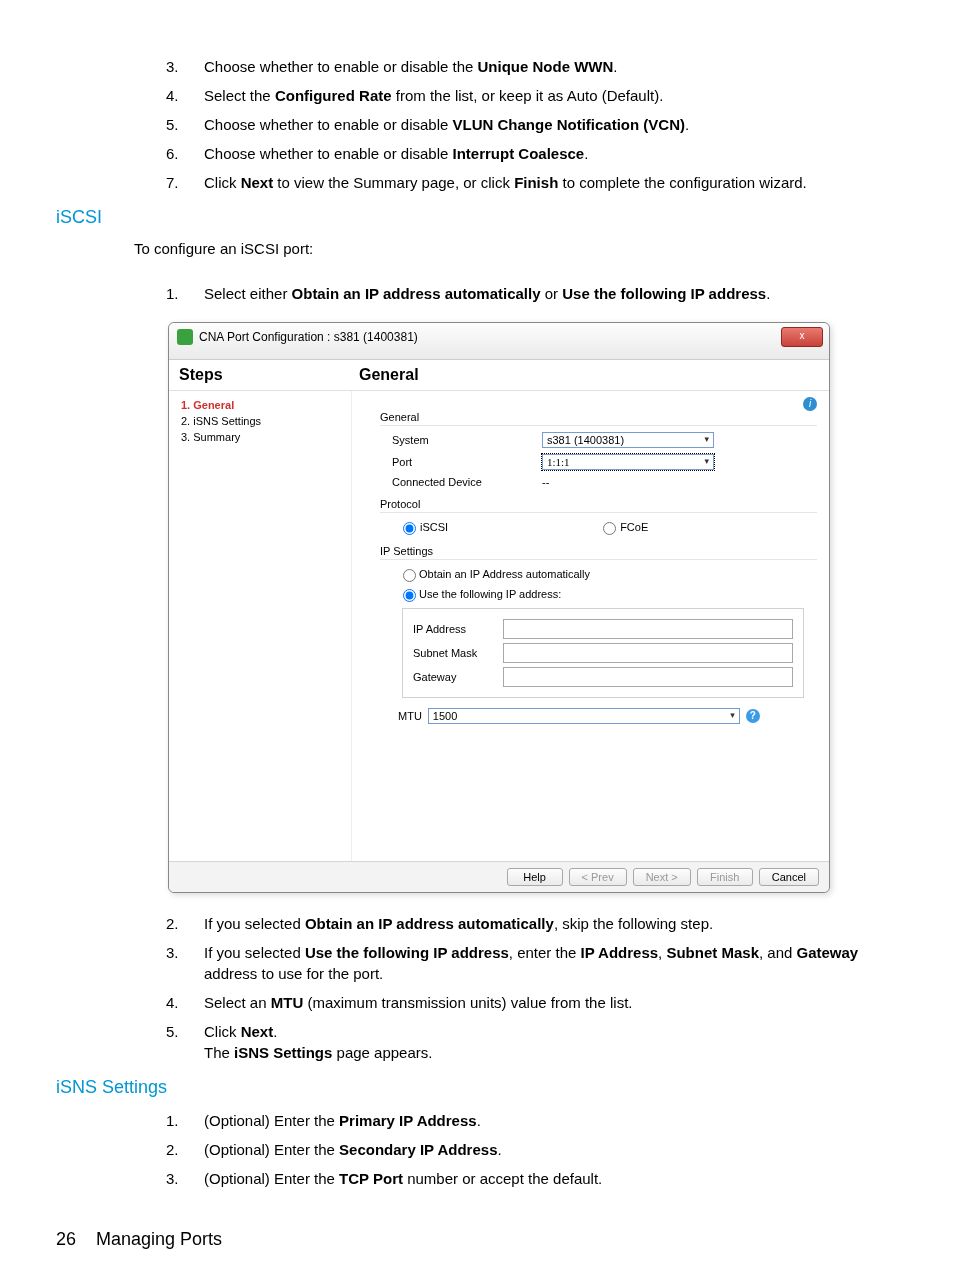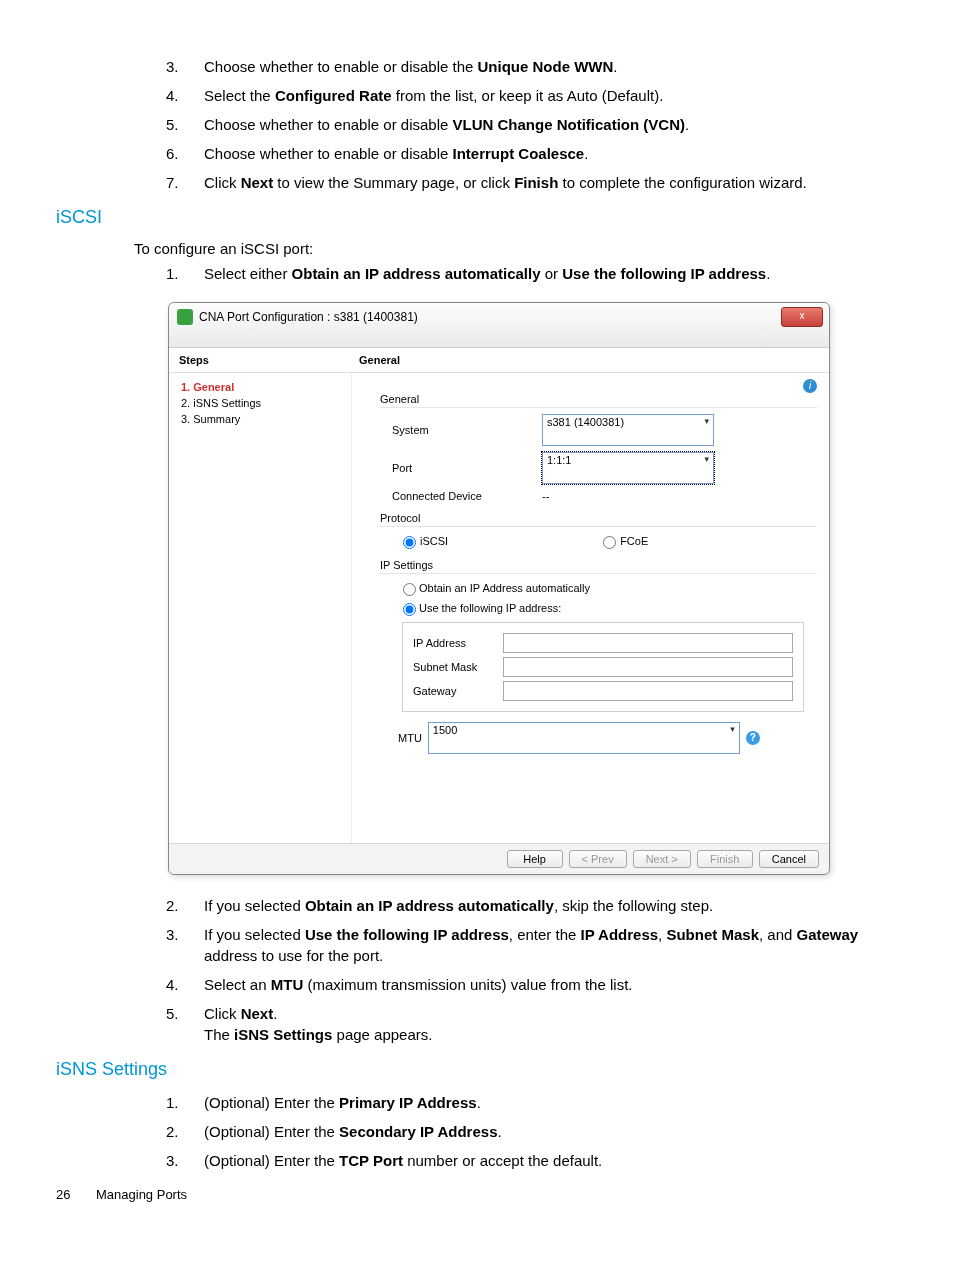--- a/index.html
+++ b/index.html
@@ -29,41 +29,41 @@
   }
   ol.doc-list > li .body {
     flex: 1;
   }
   .section-heading {
     color: #0096d6;
     font-size: 18px;
     margin: 12px 0 12px 0;
   }
   .intro {
-    margin: 0 0 6px 78px;
+    margin: 0 0 26px 78px;
   }
   .b { font-weight: bold; }
 
   
   .dialog {
     width: 660px;
     margin: 18px auto 20px 112px;
     border: 1px solid #888;
     border-radius: 6px;
     background: #fff;
     font-family: "Segoe UI", Tahoma, sans-serif;
     font-size: 11px;
     color: #000;
     box-shadow: 2px 2px 6px rgba(0,0,0,.15);
   }
   .titlebar {
     background: linear-gradient(#fdfdfd,#eaeaea);
     border-bottom: 1px solid #ccc;
     border-radius: 6px 6px 0 0;
-    padding: 4px 6px 20px 8px;
+    padding: 4px 6px 12px 8px;
     display: flex;
     align-items: center;
   }
   .titlebar .app-icon {
     width: 16px; height: 16px; margin-right: 6px;
     background: #39a23e; border-radius: 3px;
     display: inline-block;
   }
   .titlebar .title-text { flex: 1; font-size: 12px; }
   .titlebar .close-btn {
@@ -72,21 +72,21 @@
     border: 1px solid #8a2b24;
     border-radius: 3px;
     width: 40px; height: 18px;
     font-size: 10px; line-height: 16px;
     text-align: center;
   }
   .dlg-headers {
     display: flex;
     border-bottom: 1px solid #e0e0e0;
     font-weight: bold;
-    font-size: 11px;
+    font-size: 16px;
   }
   .dlg-headers .left { width: 160px; padding: 6px 10px; }
   .dlg-headers .right { flex: 1; padding: 6px 10px; }
   .dlg-body {
     display: flex;
     min-height: 470px;
   }
   .steps-col {
     width: 160px;
     padding: 8px 10px 8px 12px;
@@ -123,27 +123,27 @@
     display: flex;
     align-items: center;
     margin: 6px 0 6px 12px;
     font-size: 11px;
   }
   .row .lbl { width: 150px; }
   .row .val { flex: 1; }
   .dd {
     border: 1px solid #7a9bd0;
     background: #fff;
-    padding: 1px 16px 17px 4px;
+    padding: 1px 16px 1px 4px;
     font-size: 11px;
     position: relative;
     display: inline-block;
     min-width: 150px;
   }
-  .dd.sel { outline: 1px dotted #000; }
+  .dd.sel { outline: 1px dotted #000; font-family: Liberation Serif, serif; }
   .dd::after {
     content: "▾";
     position: absolute;
     right: 4px; top: 1px;
     font-size: 9px;
     color: #333;
   }
   .proto-row {
     display: flex;
     margin: 6px 0 6px 18px;
@@ -210,22 +210,22 @@
     padding: 2px 12px;
     border: 1px solid #a8a8a8;
     background: linear-gradient(#fdfdfd,#eaeaea);
     border-radius: 3px;
     min-width: 56px;
   }
   .button-bar button[disabled] { color: #999; }
   .button-bar .spacer { flex: 1; }
   .footer {
     display: flex;
-    margin-top: 16px;
-    font-size: 13px;
+    margin-top: 40px;
+    font-size: 18px;
   }
   .footer .pg { width: 40px; }
 </style>
 </head>
 <body>
 
 <ol class="doc-list">
   <li>
     <span class="num">3.</span>
     <span class="body">

